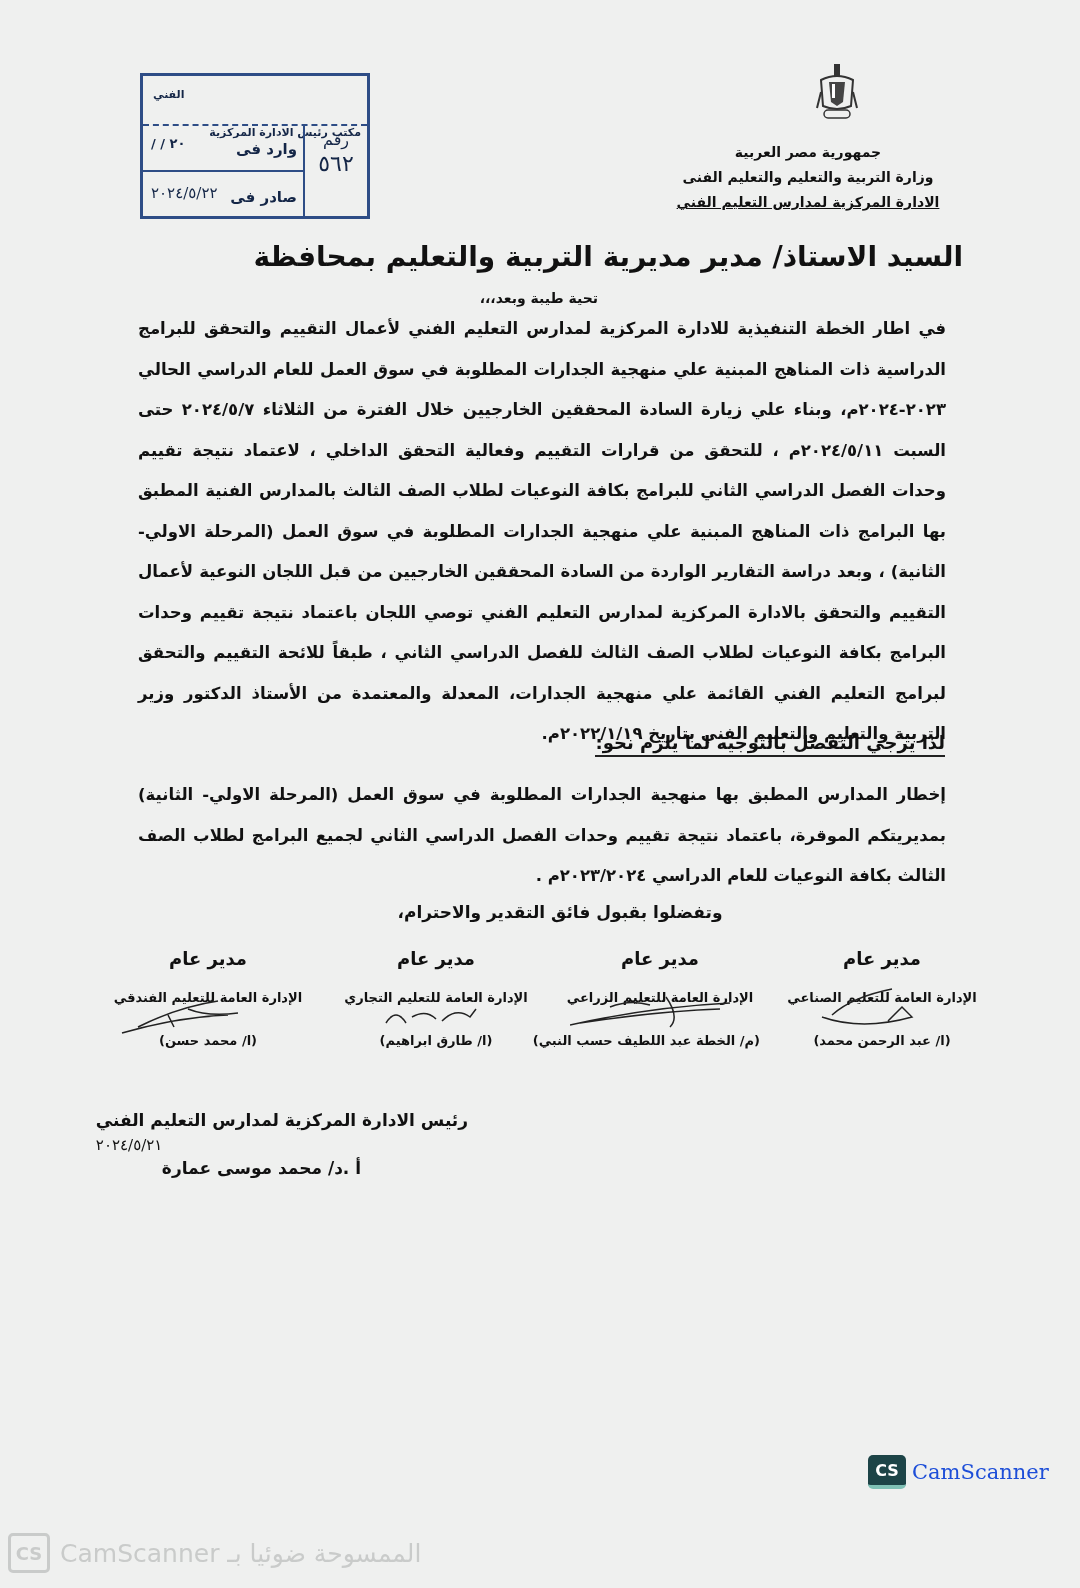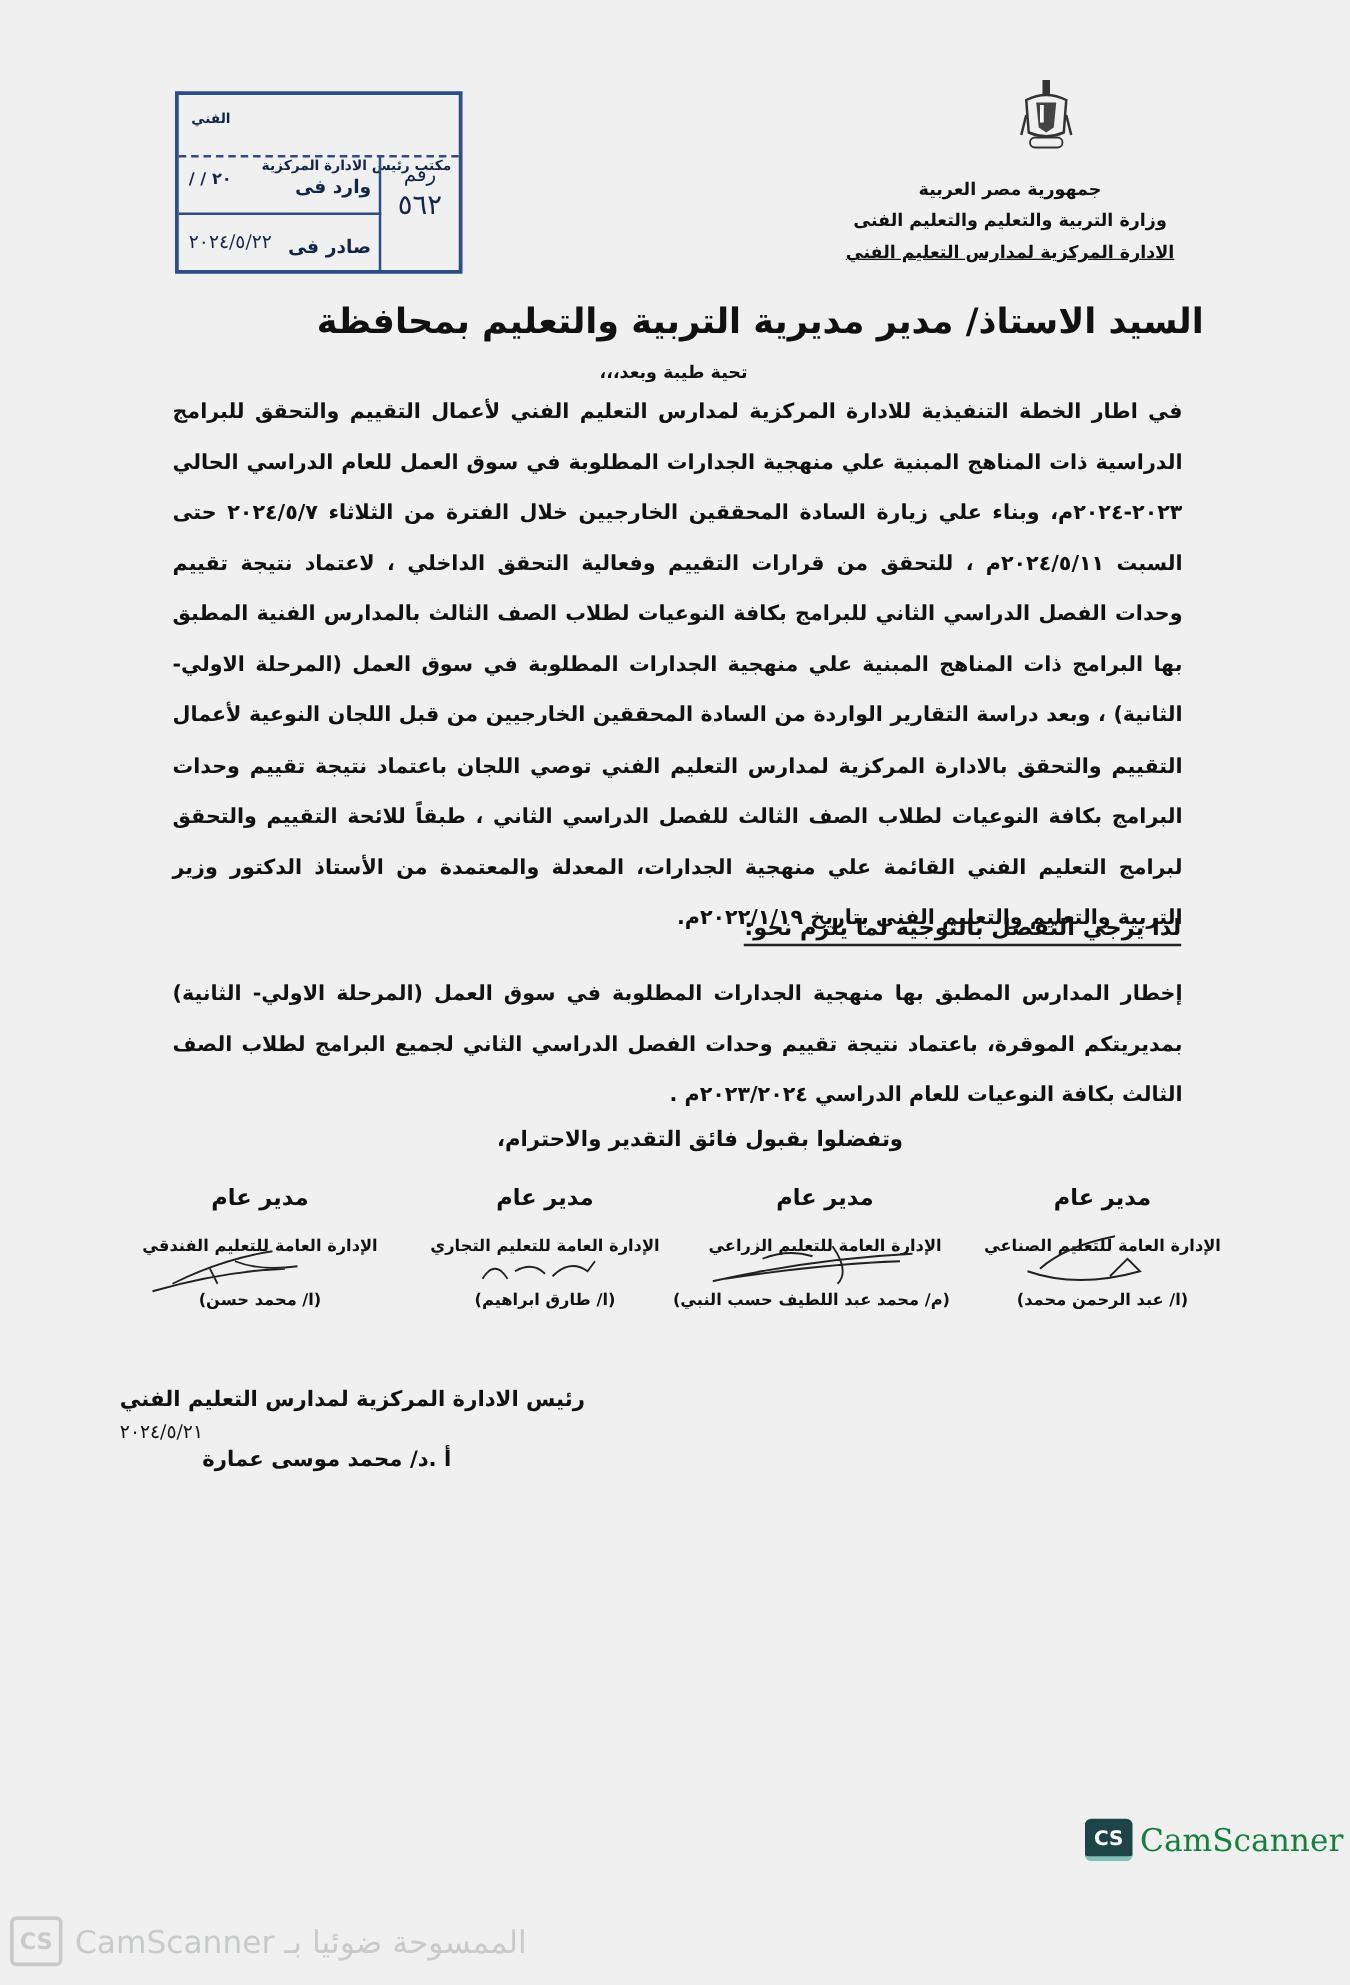--- a/index.html
+++ b/index.html
@@ -60,21 +60,21 @@
 
   
   .head { position: absolute; right: 612px; top: 1110px; direction: rtl; text-align: right; font-weight: bold; }
   .head .role { font-size: 17px; white-space: nowrap; }
   .head .handwritten { font-size: 15px; font-weight: normal; font-family: "DejaVu Serif", serif; margin-top: 6px; margin-right: 130px; white-space: nowrap; direction: ltr; text-align: left; }
   .head .name { font-size: 17px; margin-top: 4px; margin-right: 0; padding-right: 0; text-align: left; padding-left: 66px; }
 
   
   .cs-mark { position: absolute; left: 868px; top: 1455px; display: flex; align-items: center; }
   .cs-logo { width: 38px; height: 34px; background: #1d4447; border-radius: 5px; color: #fff; font-weight: bold; font-family: "DejaVu Sans", sans-serif; font-size: 16px; display: flex; align-items: center; justify-content: center; border-bottom: 4px solid #7fc1b5; box-sizing: border-box; }
-  .cs-text { font-family: "DejaVu Serif", serif; font-size: 25px; margin-left: 6px; color: #15803d; }
+  .cs-text { font-family: "DejaVu Serif", serif; font-size: 21px; margin-left: 6px; color: #1d4ed8; }
   .footer-watermark { position: absolute; left: 8px; top: 1533px; display: flex; align-items: center; color: #c9cbca; }
   .footer-watermark .logo { width: 42px; height: 40px; border: 3px solid #c9cbca; border-radius: 5px; box-sizing: border-box; display: flex; align-items: center; justify-content: center; font-size: 18px; font-weight: bold; color: #c9cbca; }
   .footer-watermark .txt { font-size: 25px; margin-left: 10px; white-space: nowrap; direction: rtl; unicode-bidi: plaintext; font-family: "DejaVu Sans", sans-serif; }
 </style>
 </head>
 <body>
 
 <div class="page">
 
   <svg class="emblem" viewBox="0 0 44 62">
@@ -129,21 +129,21 @@
     <div class="name">(ا/ عبد الرحمن محمد)</div>
   </div>
   <div class="sig-block sig2">
     <div class="title">مدير عام</div>
     <div class="dept">الإدارة العامة للتعليم الزراعي</div>
     <div class="sign">
       <svg width="180" height="50">
           <path d="M0 38 Q80 20 160 16 M10 36 Q90 24 150 22 M40 20 Q60 12 80 18 M96 10 Q110 30 100 40" fill="none" stroke="#222" stroke-width="1.5"></path>
         </svg>
     </div>
-    <div class="name">(م/ محمد عبد اللطيف حسب النبي)</div>
+    <div class="name">(م/ الخطة عبد اللطيف حسب النبي)</div>
   </div>
   <div class="sig-block sig3">
     <div class="title">مدير عام</div>
     <div class="dept">الإدارة العامة للتعليم التجاري</div>
     <div class="sign">
       <svg width="180" height="50">
           <path d="M40 36 Q50 20 60 36 M66 30 Q80 22 90 32 M96 34 Q110 20 124 30 L130 22" fill="none" stroke="#222" stroke-width="1.5"></path>
         </svg>
     </div>
     <div class="name">(ا/ طارق ابراهيم)</div>

